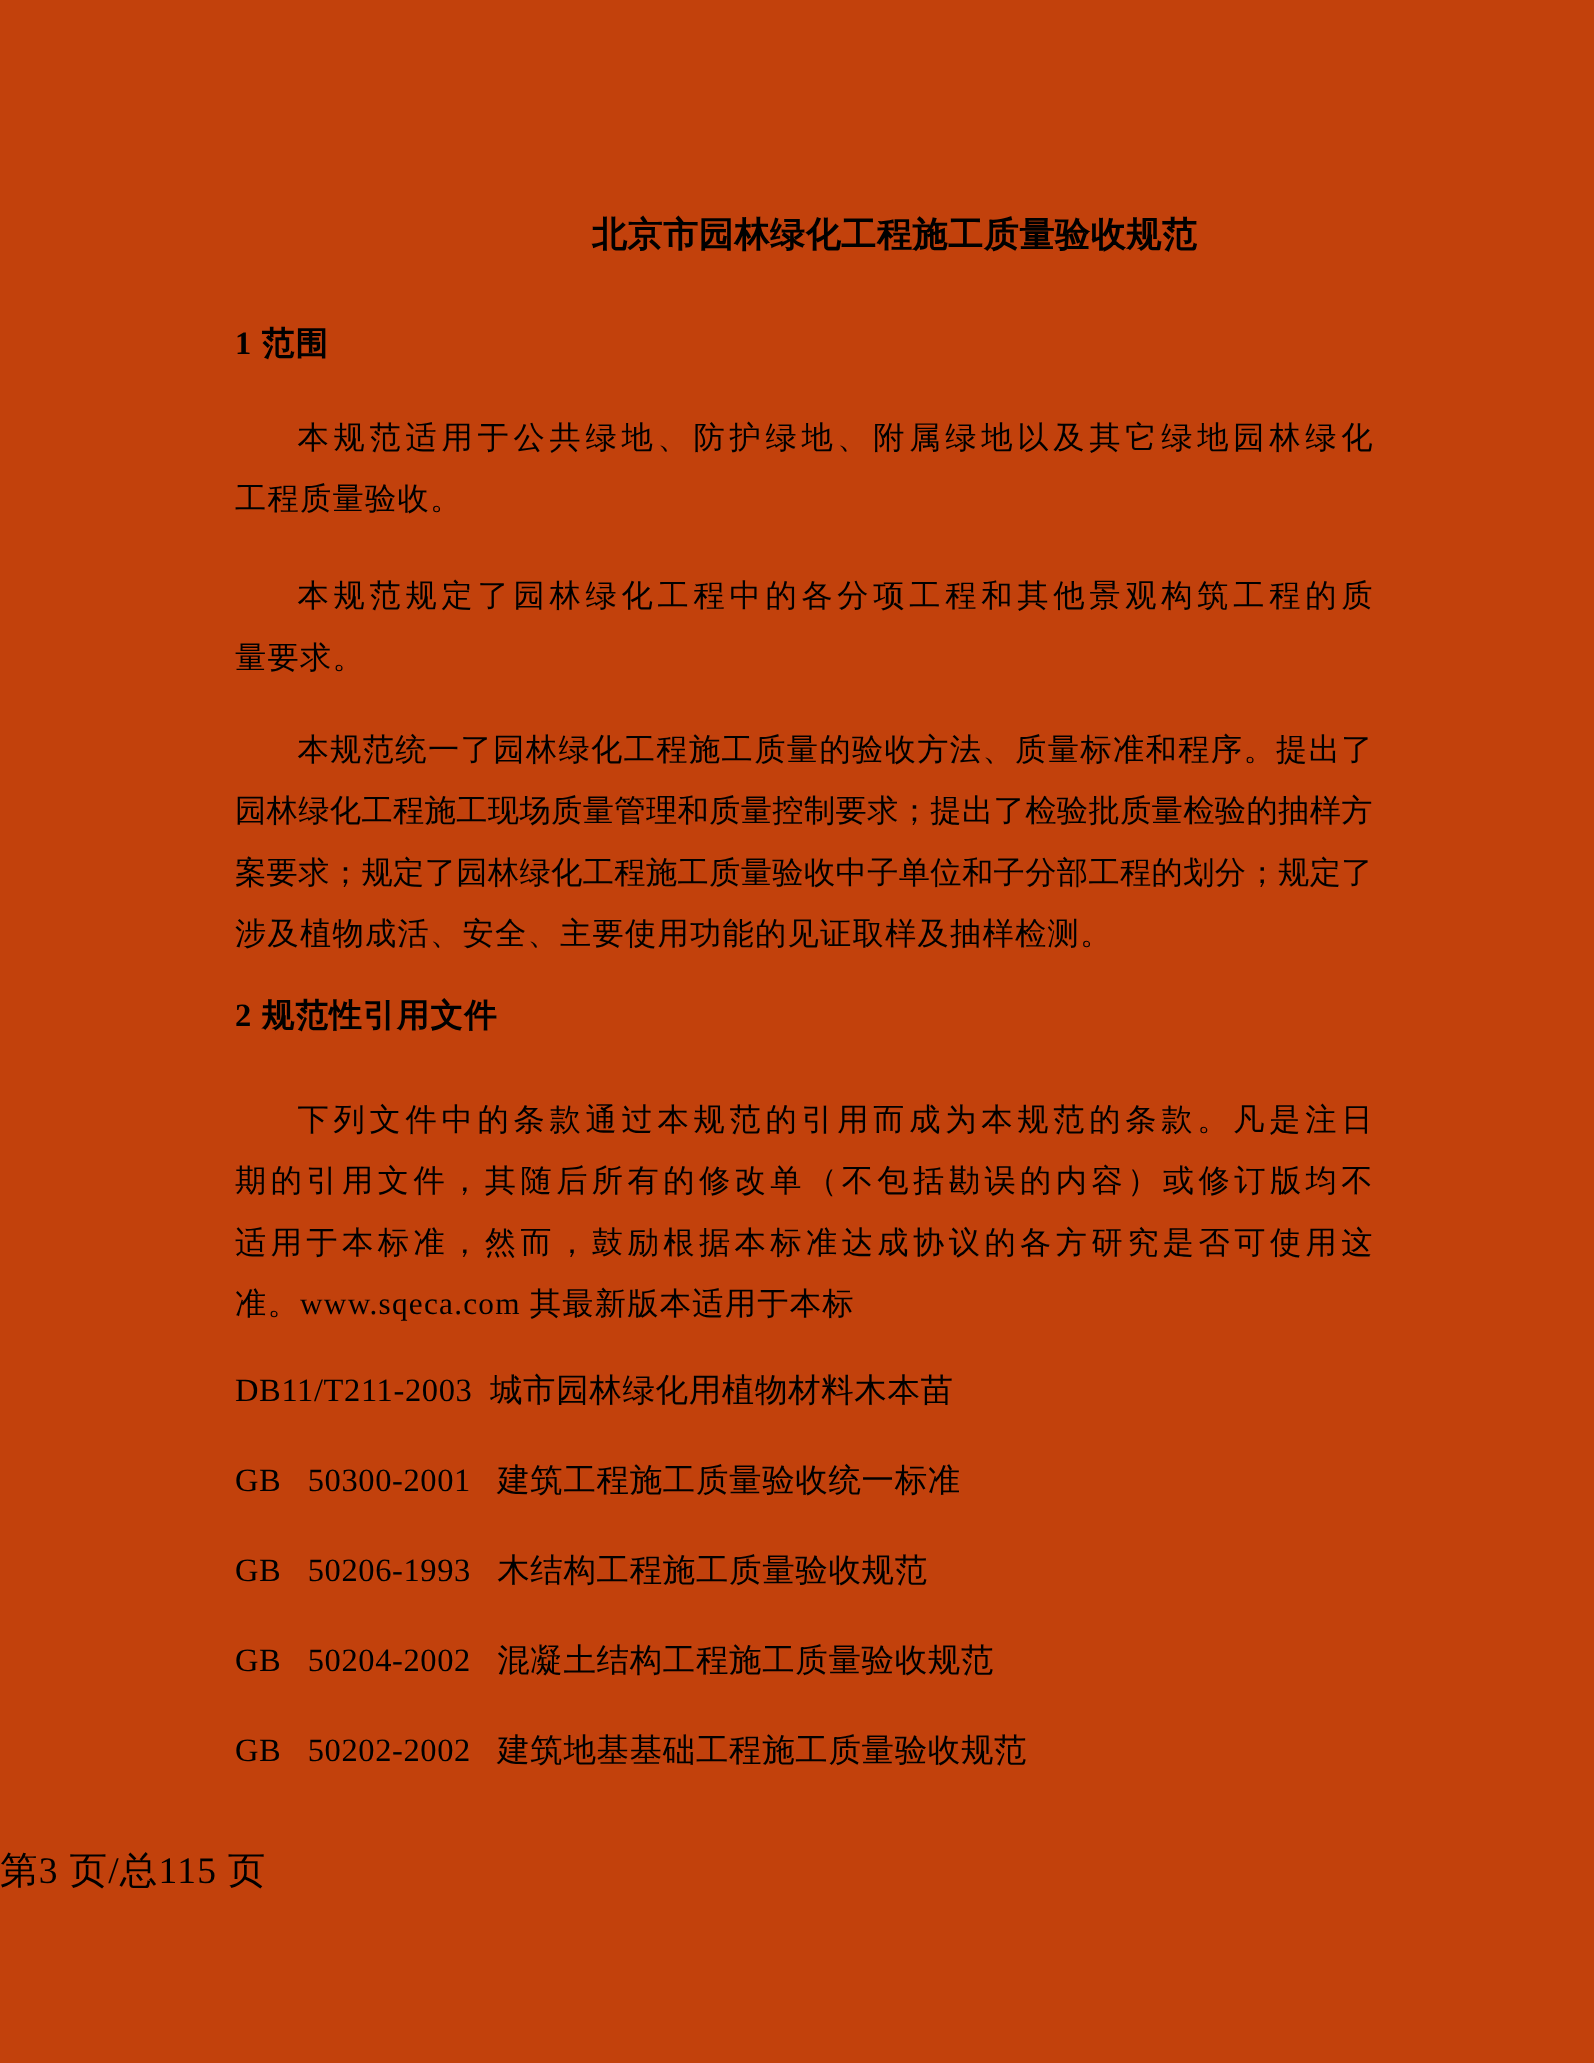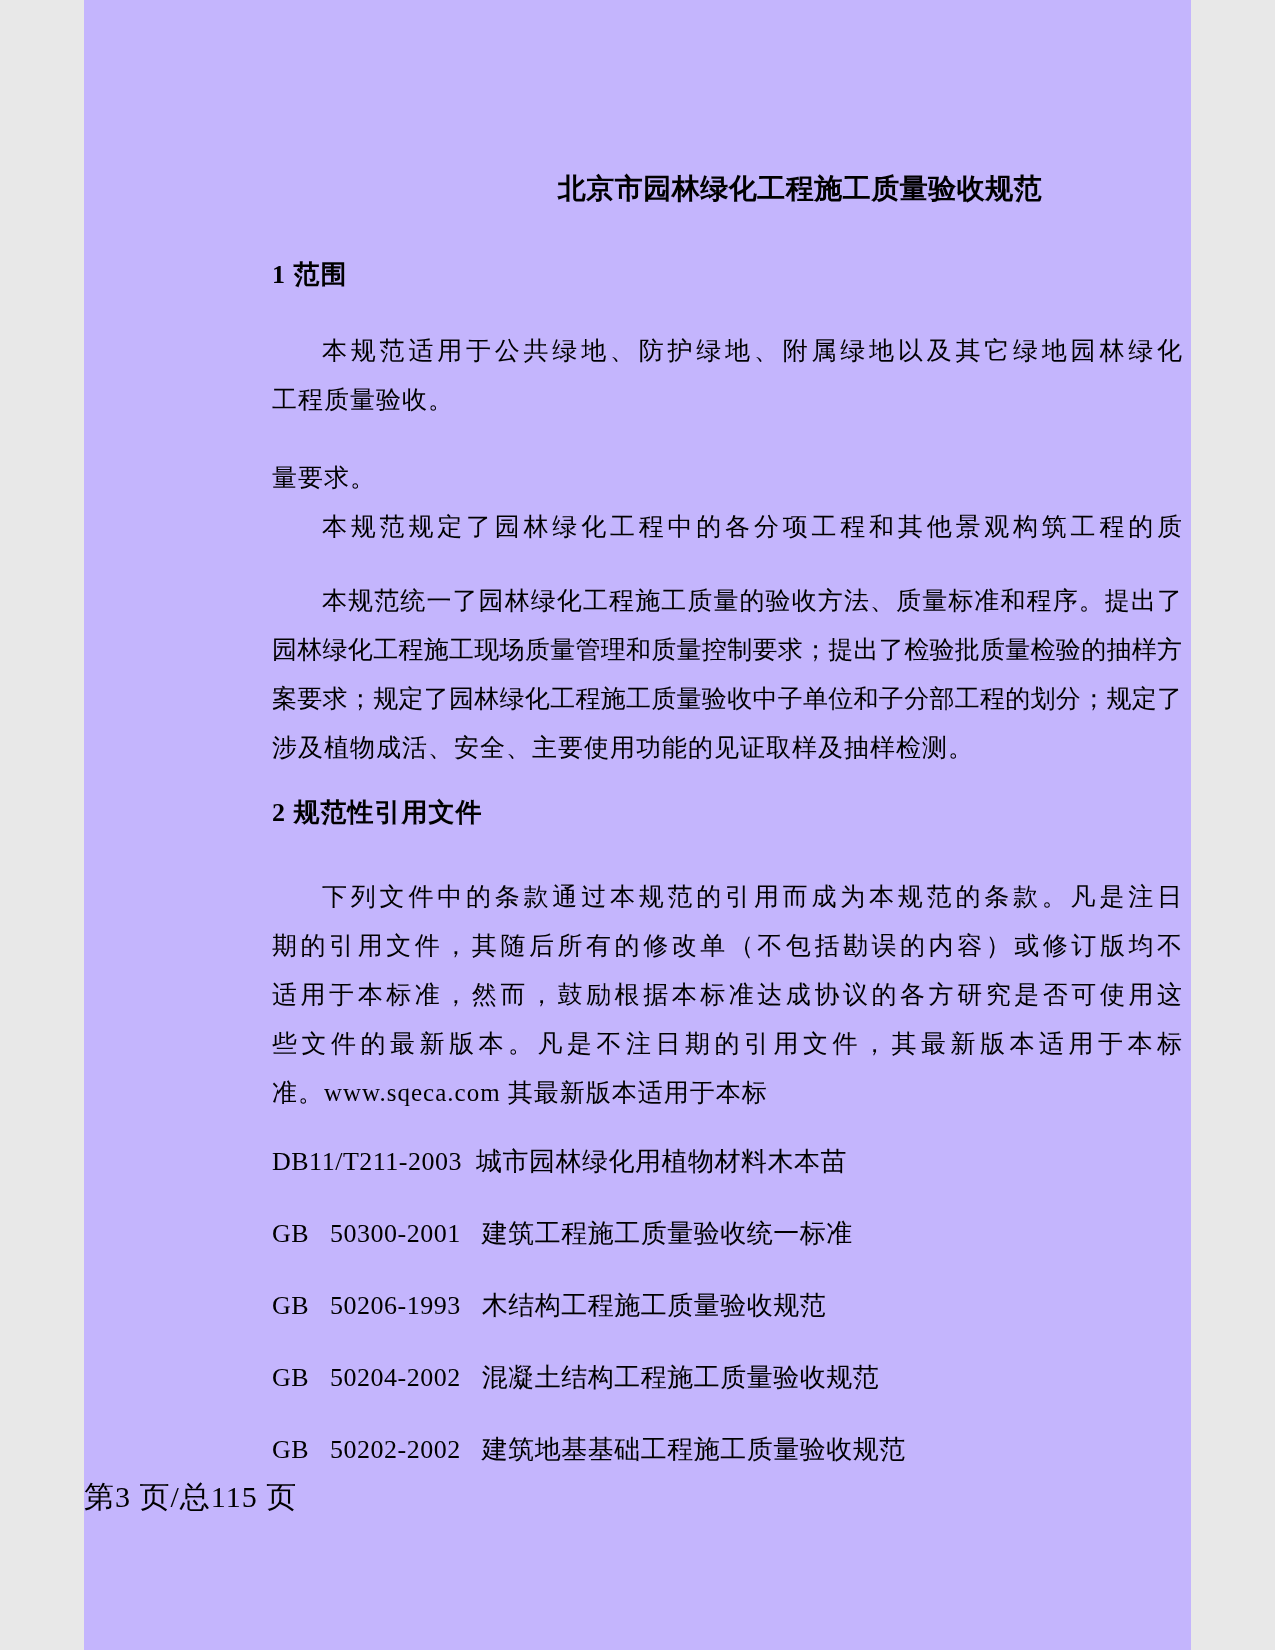--- a/index.html
+++ b/index.html
@@ -2,24 +2,24 @@
 <html><head>
 <meta charset="utf-8">
 <style>
   html, body {
     margin: 0;
     padding: 0;
     background: #e8e8e8;
   }
   .page {
     position: relative;
-    width: 1107px;
+    width: 1275px;
     height: 1650px;
     margin: 0 auto;
-    background: #c4b5fd;
+    background: #c2410c;
     color: #000000;
     font-family: "Liberation Serif", "DejaVu Serif", serif;
     overflow: hidden;
     box-sizing: border-box;
   }
   .content {
     position: absolute;
     left: 188px;
     top: 0;
     width: 910px;
@@ -87,38 +87,37 @@
     <div class="doc-title">北京市园林绿化工程施工质量验收规范</div>
 
     <div class="heading heading-1">1 范围</div>
 
     <div class="para para-1">
       <div class="line jl indent">本规范适用于公共绿地、防护绿地、附属绿地以及其它绿地园林绿化</div>
       <div class="line last">工程质量验收。</div>
     </div>
 
     <div class="para para-2">
+      <div class="line jl indent">本规范规定了园林绿化工程中的各分项工程和其他景观构筑工程的质</div>
       <div class="line last">量要求。</div>
-      <div class="line jl indent">本规范规定了园林绿化工程中的各分项工程和其他景观构筑工程的质</div>
     </div>
 
     <div class="para para-3">
       <div class="line jl indent">本规范统一了园林绿化工程施工质量的验收方法、质量标准和程序。提出了</div>
       <div class="line jl">园林绿化工程施工现场质量管理和质量控制要求；提出了检验批质量检验的抽样方</div>
       <div class="line jl">案要求；规定了园林绿化工程施工质量验收中子单位和子分部工程的划分；规定了</div>
       <div class="line last">涉及植物成活、安全、主要使用功能的见证取样及抽样检测。</div>
     </div>
 
     <div class="heading heading-2">2 规范性引用文件</div>
 
     <div class="para para-4">
       <div class="line jl indent">下列文件中的条款通过本规范的引用而成为本规范的条款。凡是注日</div>
       <div class="line jl">期的引用文件，其随后所有的修改单（不包括勘误的内容）或修订版均不</div>
       <div class="line jl">适用于本标准，然而，鼓励根据本标准达成协议的各方研究是否可使用这</div>
-      <div class="line jl">些文件的最新版本。凡是不注日期的引用文件，其最新版本适用于本标</div>
       <div class="line last">准。www.sqeca.com 其最新版本适用于本标</div>
     </div>
 
     <div class="references">
       <div class="reference-line">DB11/T211-2003  城市园林绿化用植物材料木本苗</div>
       <div class="reference-line">GB   50300-2001   建筑工程施工质量验收统一标准</div>
       <div class="reference-line">GB   50206-1993   木结构工程施工质量验收规范</div>
       <div class="reference-line">GB   50204-2002   混凝土结构工程施工质量验收规范</div>
       <div class="reference-line">GB   50202-2002   建筑地基基础工程施工质量验收规范</div>
     </div>

